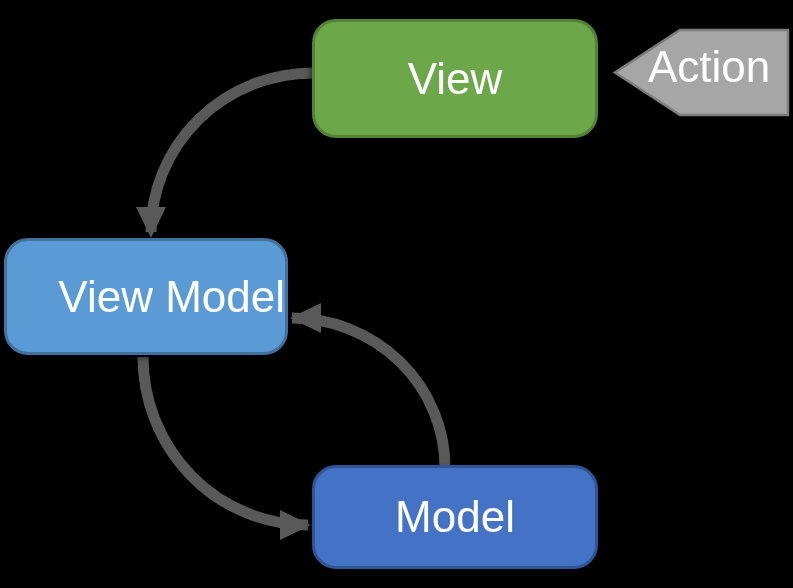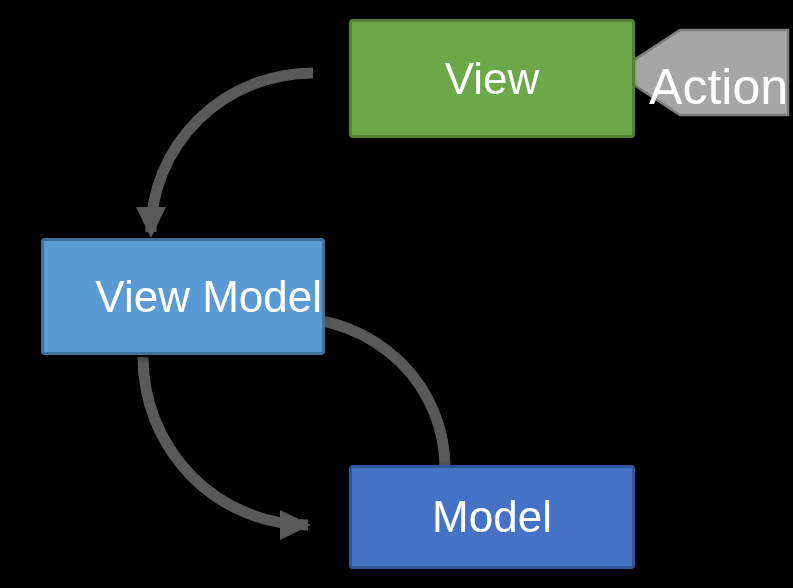--- a/index.html
+++ b/index.html
@@ -33,27 +33,26 @@
   .action-shape {
     fill: var(--action-fill, #A6A6A6);
     stroke: var(--action-border, #7D7D7D);
     stroke-width: 2.5;
   }
   .node {
     position: absolute;
     display: flex;
     align-items: center;
     justify-content: center;
-    border-radius: 4px;
+    border-radius: 24px;
     color: var(--text-color, #fff);
     font-size: 44px;
     line-height: 1;
     box-shadow: -2px 3px 6px rgba(0,0,0,0.45);
     box-sizing: border-box;
-    margin-left: 37px;
   }
   .node-view {
     left: 312px; top: 19px;
     width: 286px; height: 119px;
     background: var(--view-fill, #6CA74A);
     border: 3px solid var(--view-border, #548235);
   }
   .node-view-model {
     left: 4px; top: 238px;
     width: 284px; height: 117px;
@@ -62,27 +61,27 @@
     justify-content: flex-end;
   }
   .node-model {
     left: 312px; top: 465px;
     width: 286px; height: 104px;
     background: var(--model-fill, #4472C4);
     border: 3px solid var(--model-border, #2F5597);
   }
   .action-label {
     position: absolute;
-    left: 648px; top: 44px;
+    left: 648px; top: 24px;
     width: 140px; height: 85px;
     display: flex;
     align-items: center;
-    justify-content: flex-end;
+    justify-content: flex-start;
     color: var(--text-color, #fff);
-    font-size: 50px;
+    font-size: 44px;
     line-height: 1;
   }
 </style>
 </head>
 <body>
 
 <div class="canvas">
 
   <svg class="arrows-layer" viewBox="0 0 793 588">
 

